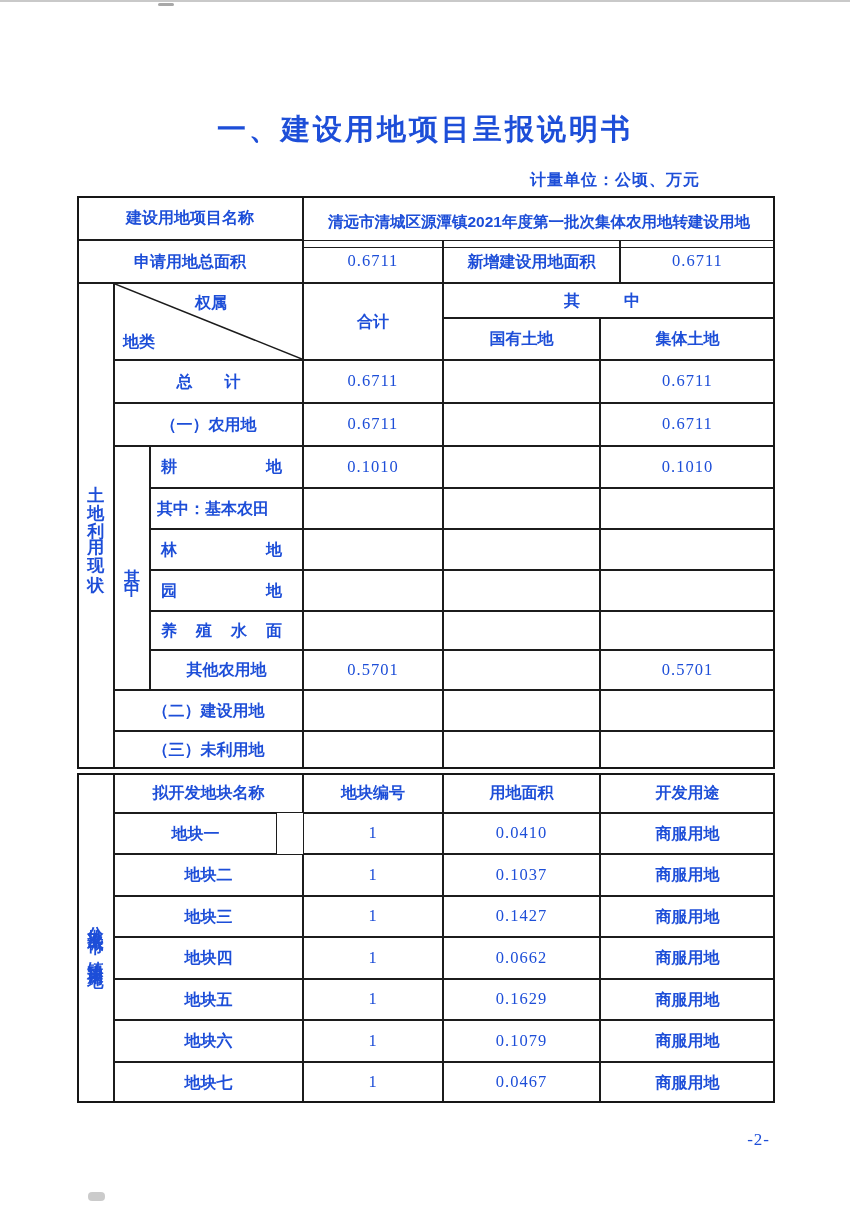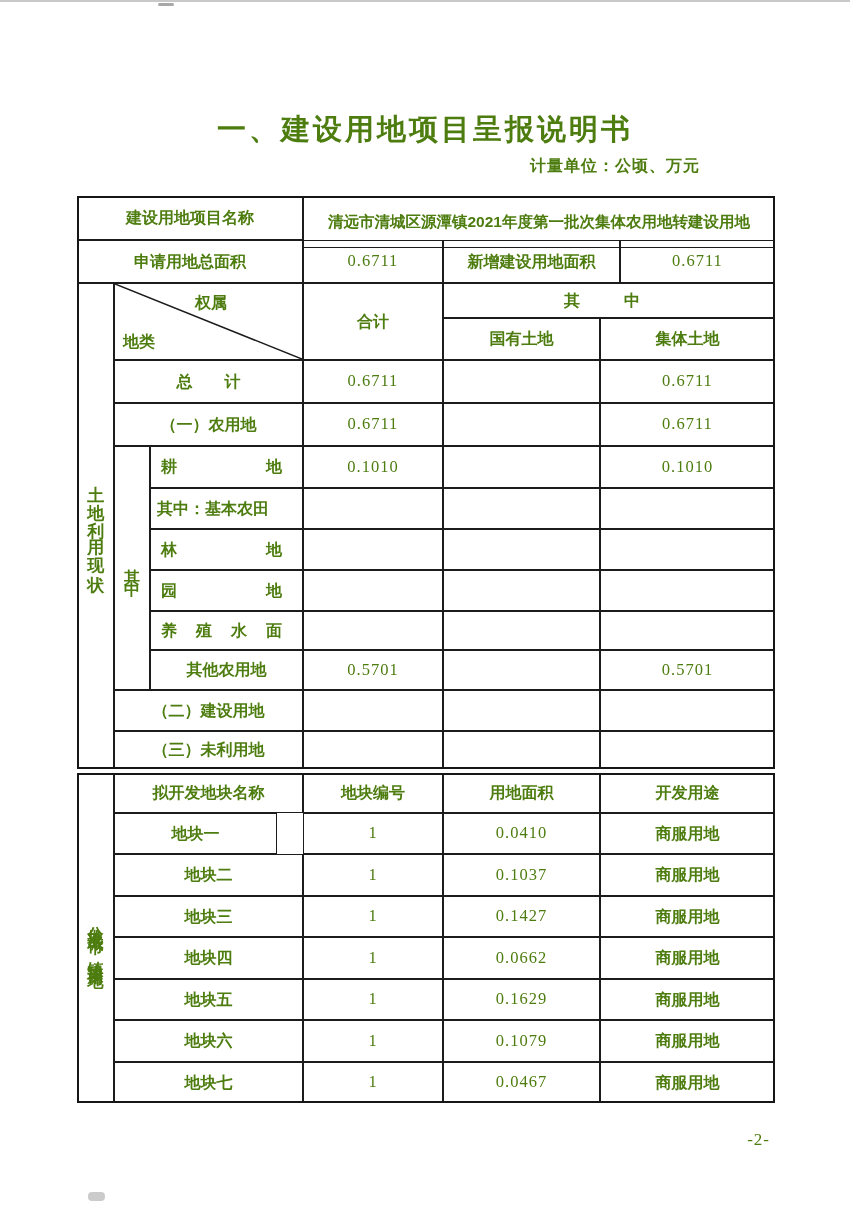--- a/index.html
+++ b/index.html
@@ -1,20 +1,20 @@
 <!DOCTYPE html>
 <html><head>
 <meta charset="utf-8">
 <style>
   html,body{margin:0;padding:0;background:#ffffff;}
   #page{position:relative;width:850px;height:1207px;background:#ffffff;overflow:hidden;
-        font-family:"Liberation Sans",sans-serif;color:#4d7c0f;}
+        font-family:"Liberation Sans",sans-serif;color:#1d4ed8;}
   .title{position:absolute;top:110px;left:0;width:850px;text-align:center;
          font-size:29px;font-weight:700;letter-spacing:3px;}
-  .unitnote{position:absolute;top:156px;right:150px;font-size:16px;font-weight:700;letter-spacing:1px;}
+  .unitnote{position:absolute;top:170px;right:150px;font-size:16px;font-weight:700;letter-spacing:1px;}
   .pagenum{position:absolute;top:1130px;right:80px;font-size:17px;
            font-family:"Liberation Serif",serif;letter-spacing:1px;}
   .frame{position:absolute;box-sizing:border-box;border:2px solid #161616;pointer-events:none;}
   .cell{position:absolute;box-sizing:border-box;border:1px solid #1c1c1c;
         display:flex;align-items:center;justify-content:center;text-align:center;
         font-size:16px;font-weight:700;line-height:1.25;}
   .num{font-family:"Liberation Serif",serif;font-weight:400;letter-spacing:1px;font-size:16.5px;}
   .lal{justify-content:flex-start;text-align:left;padding-left:6px;}
   .spread{display:block;text-align:justify;text-align-last:justify;padding:0 20px 0 10px;}
   .vcell span{writing-mode:vertical-rl;text-orientation:upright;display:block;}

